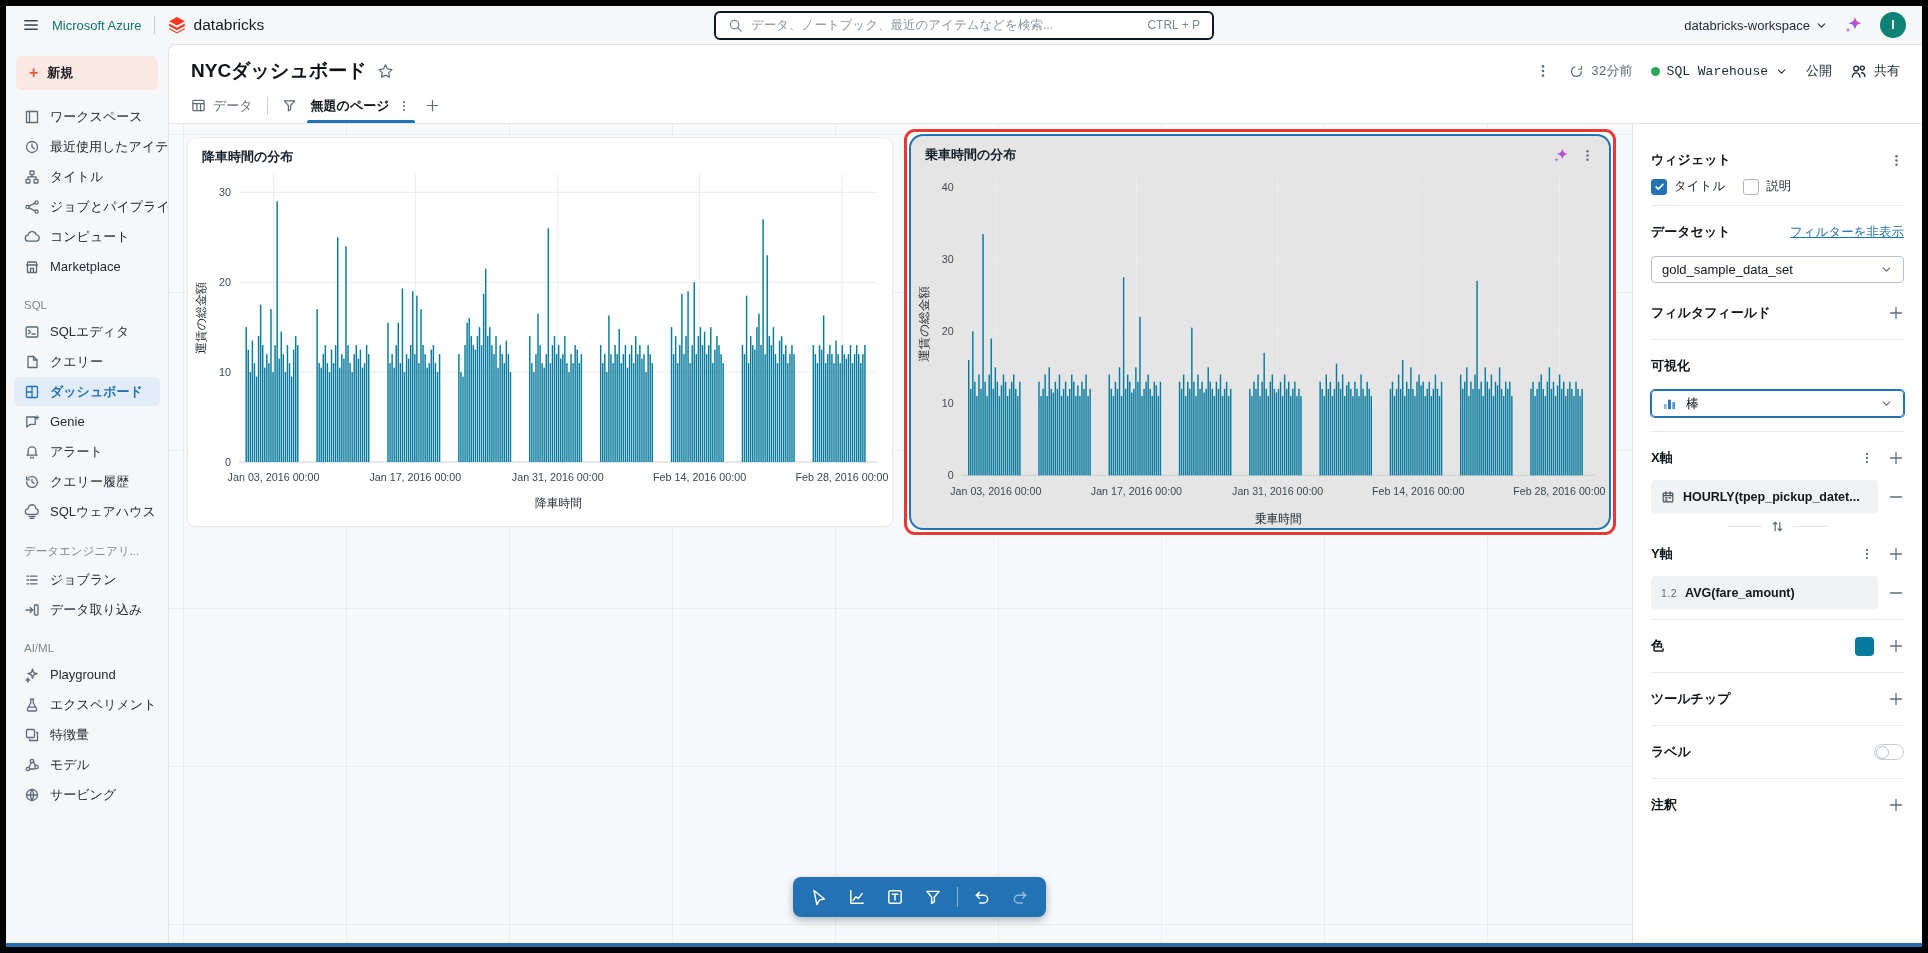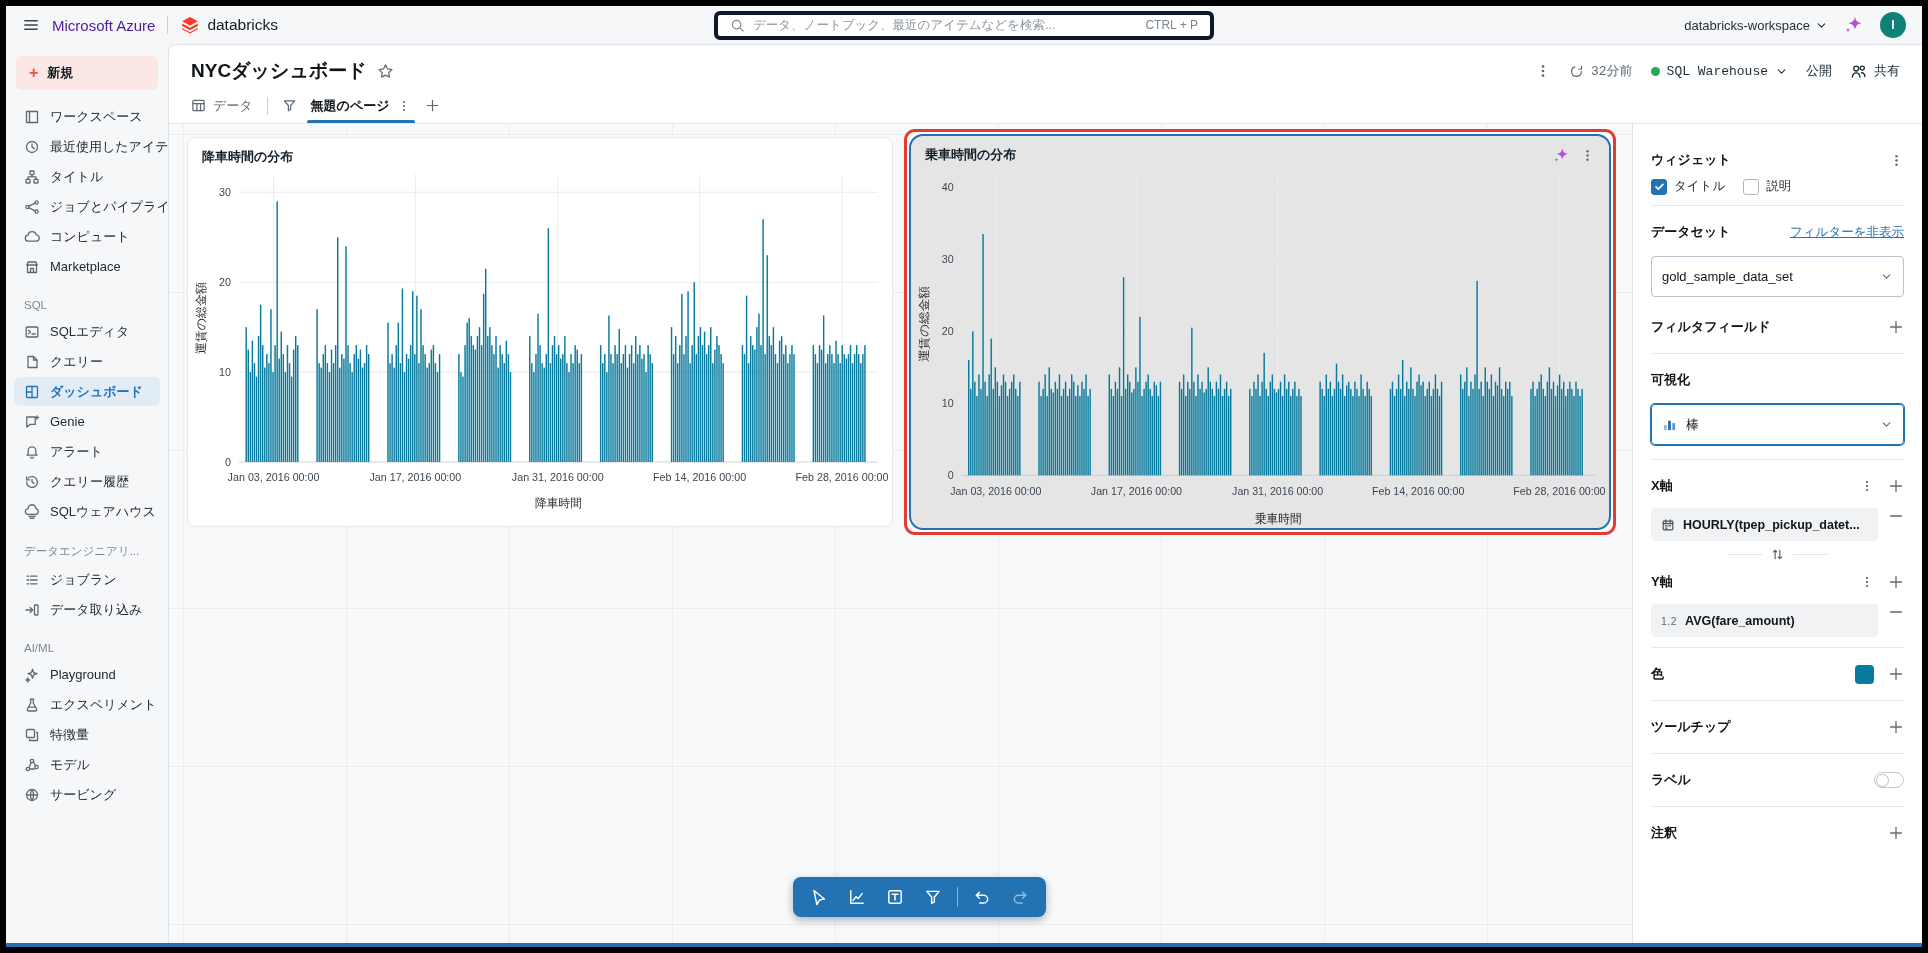--- a/index.html
+++ b/index.html
@@ -8,24 +8,24 @@
   }
   *{box-sizing:border-box;margin:0;padding:0}
   body{font-family:"Liberation Sans","DejaVu Sans",sans-serif;font-size:13px;color:var(--ink2);background:#222}
   .frame{width:1928px;height:953px;border:6px solid #000;background:#f6f7f9;display:flex;flex-direction:column;overflow:hidden}
   svg.ic{stroke:currentColor;fill:none;stroke-width:1.3;stroke-linecap:round;stroke-linejoin:round;flex:none}
   button{font-family:Liberation Mono, monospace;background:none;border:none;cursor:pointer;color:inherit;font-size:inherit}
 
   
   .topbar{height:38px;display:flex;align-items:center;padding:0 16px;gap:14px;position:relative;background:#f6f7f9;flex:none}
   .tb-left{display:flex;align-items:center;gap:12px}
-  .product{font-size:15px;color:#4c1d95}
+  .product{font-size:13px;color:#0f766e}
   .vdiv{width:1px;height:18px;background:#c9ced6}
   .brand{display:flex;align-items:center;gap:7px;font-weight:normal;font-size:15.5px;color:#131a20}
-  .search{position:absolute;left:50%;transform:translateX(-50%);width:500px;height:29px;background:#fff;border:4px solid #0f172a;border-radius:6px;display:flex;align-items:center;gap:8px;padding:0 12px;color:#7a8793}
+  .search{position:absolute;left:50%;transform:translateX(-50%);width:500px;height:29px;background:#fff;border:2px solid #0f172a;border-radius:6px;display:flex;align-items:center;gap:8px;padding:0 12px;color:#7a8793}
   .search input{border:none;outline:none;flex:1;font-size:12.5px;background:transparent;color:#2b3640}
   .search input::placeholder{color:#8a96a1}
   .shortcut{font-size:12px;color:#7a8793}
   .tb-right{margin-left:auto;display:flex;align-items:center;gap:16px}
   .ws{display:flex;align-items:center;gap:5px;color:#1b2b36;font-size:13px}
   .avatar{width:26px;height:26px;border-radius:50%;background:#0e8276;color:#fff;display:flex;align-items:center;justify-content:center;font-size:12px;font-weight:bold}
 
   
   .app-row{flex:1;display:flex;min-height:0}
   .sidebar{width:162px;flex:none;padding-top:8px;overflow:hidden}
@@ -79,24 +79,24 @@
   .panel{width:290px;flex:none;background:#fff;border-left:1px solid #dfe3e8;padding:20px 18px 0;overflow:hidden}
   .prow{display:flex;align-items:center;justify-content:space-between;min-height:32px}
   .plabel{font-weight:bold;color:#10161b}
   .picons{display:flex;align-items:center;gap:14px;color:var(--mut)}
   .pdiv{border-top:1px solid #e6e9ec;margin:10px 0}
   .cbrow{display:flex;gap:18px;margin:2px 0 6px}
   .cbwrap{display:flex;align-items:center;gap:7px;font-size:12.5px;color:#232d36}
   .cb{width:16px;height:16px;border-radius:3px;border:1px solid #aeb6bf;background:#fff;display:inline-flex;align-items:center;justify-content:center;flex:none}
   .cb.checked{background:var(--accent);border-color:var(--accent)}
   .plink{color:var(--accent);font-size:12.5px}
-  .pselect{display:flex;align-items:center;gap:9px;height:41px;border:1px solid #b9c2cc;border-radius:4px;padding:0 10px;margin:8px 0 14px;color:#10161b}
+  .pselect{display:flex;align-items:center;gap:9px;height:27px;border:1px solid #b9c2cc;border-radius:4px;padding:0 10px;margin:8px 0 14px;color:#10161b}
   .pselect .chev{margin-left:auto;color:var(--mut)}
   .pselect.focus{border-color:var(--accent);box-shadow:0 0 0 1px var(--accent)}
-  .chiprow{display:flex;gap:10px;margin:6px 0}
+  .chiprow{display:flex;align-items:center;gap:10px;margin:6px 0}
   .chip{flex:1;display:flex;align-items:center;gap:8px;background:#f0f2f4;border-radius:4px;height:33px;padding:0 10px;font-weight:bold;font-size:12.5px;color:#10161b;white-space:nowrap;overflow:hidden;min-width:0}
   .chip .ctext{overflow:hidden;text-overflow:ellipsis}
   .chip .cico{color:#424d57;display:flex}
   .badge12{font-size:10.5px;font-weight:normal;color:#5f6b76;letter-spacing:.5px}
   .swaprow{display:flex;align-items:center;justify-content:center;gap:8px;color:#5f6b76;margin:4px 0}
   .swaprow::before,.swaprow::after{content:"";width:34px;height:1px;background:#e2e5e9}
   .swatch{width:19px;height:19px;border-radius:4px;background:var(--bar)}
   .toggle{width:30px;height:16px;border:1px solid #c3cad2;border-radius:9px;position:relative;background:#fff;display:inline-block}
   .toggle::after{content:"";position:absolute;left:1px;top:1px;width:11px;height:11px;border-radius:50%;background:#fff;border:1px solid #b7bfc8}
 

